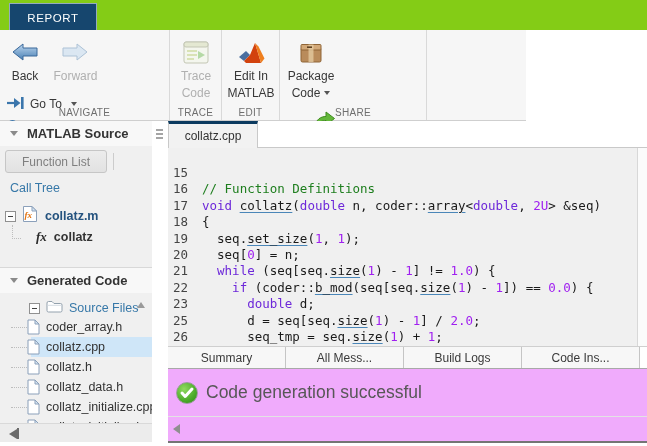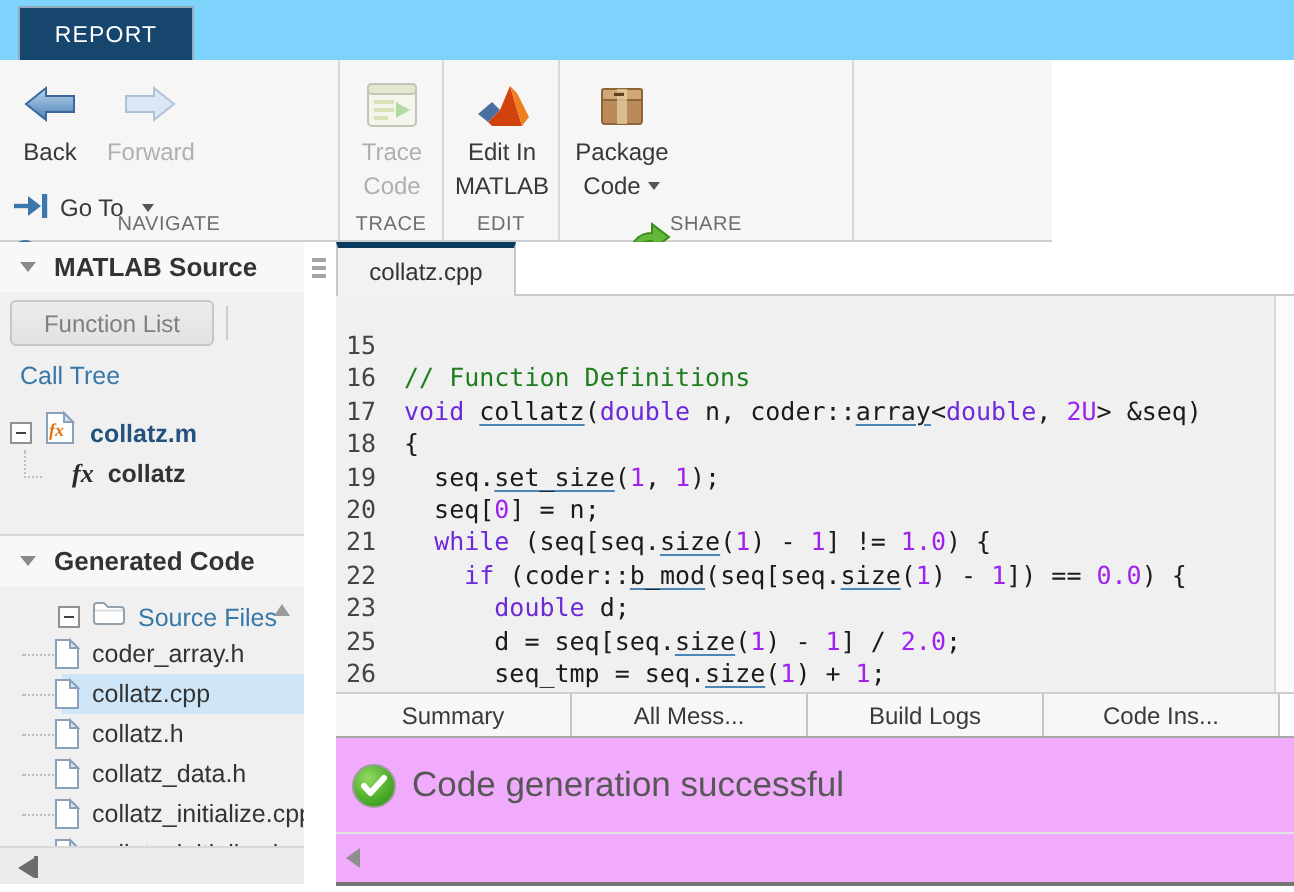--- a/index.html
+++ b/index.html
@@ -1,21 +1,21 @@
 <!DOCTYPE html>
 <html><head>
 <meta charset="utf-8">
 <style>
   html,body{margin:0;padding:0;}
   body{width:647px;height:446px;overflow:hidden;background:#fff;
        font-family:"Liberation Sans", sans-serif;}
   .window{position:absolute;inset:0;width:647px;height:446px;background:#fff;}
 
   
-  .titlebar{position:absolute;left:0;top:0;width:647px;height:30px;background:#7dd3fc;}
+  .titlebar{position:absolute;left:0;top:0;width:647px;height:30px;background:#84cc16;}
   .report-tab{position:absolute;left:9px;top:3px;width:86px;height:27px;background:#16466e;
       border:1px solid rgba(255,255,255,.55);border-bottom:none;
       color:#fff;font-size:11.5px;letter-spacing:.6px;display:flex;align-items:center;justify-content:center;}
 
   
   .toolbar{position:absolute;left:0;top:30px;width:526px;height:90px;background:#f6f6f6;
       border-bottom:1px solid #cfcfcf;display:flex;}
   .tb-group{position:relative;height:100%;border-right:1px solid #d9d9d9;box-sizing:border-box;}
   .tb-fill{flex:1;border-right:none;}
   .tb-caption{position:absolute;bottom:2px;left:0;right:0;text-align:center;

